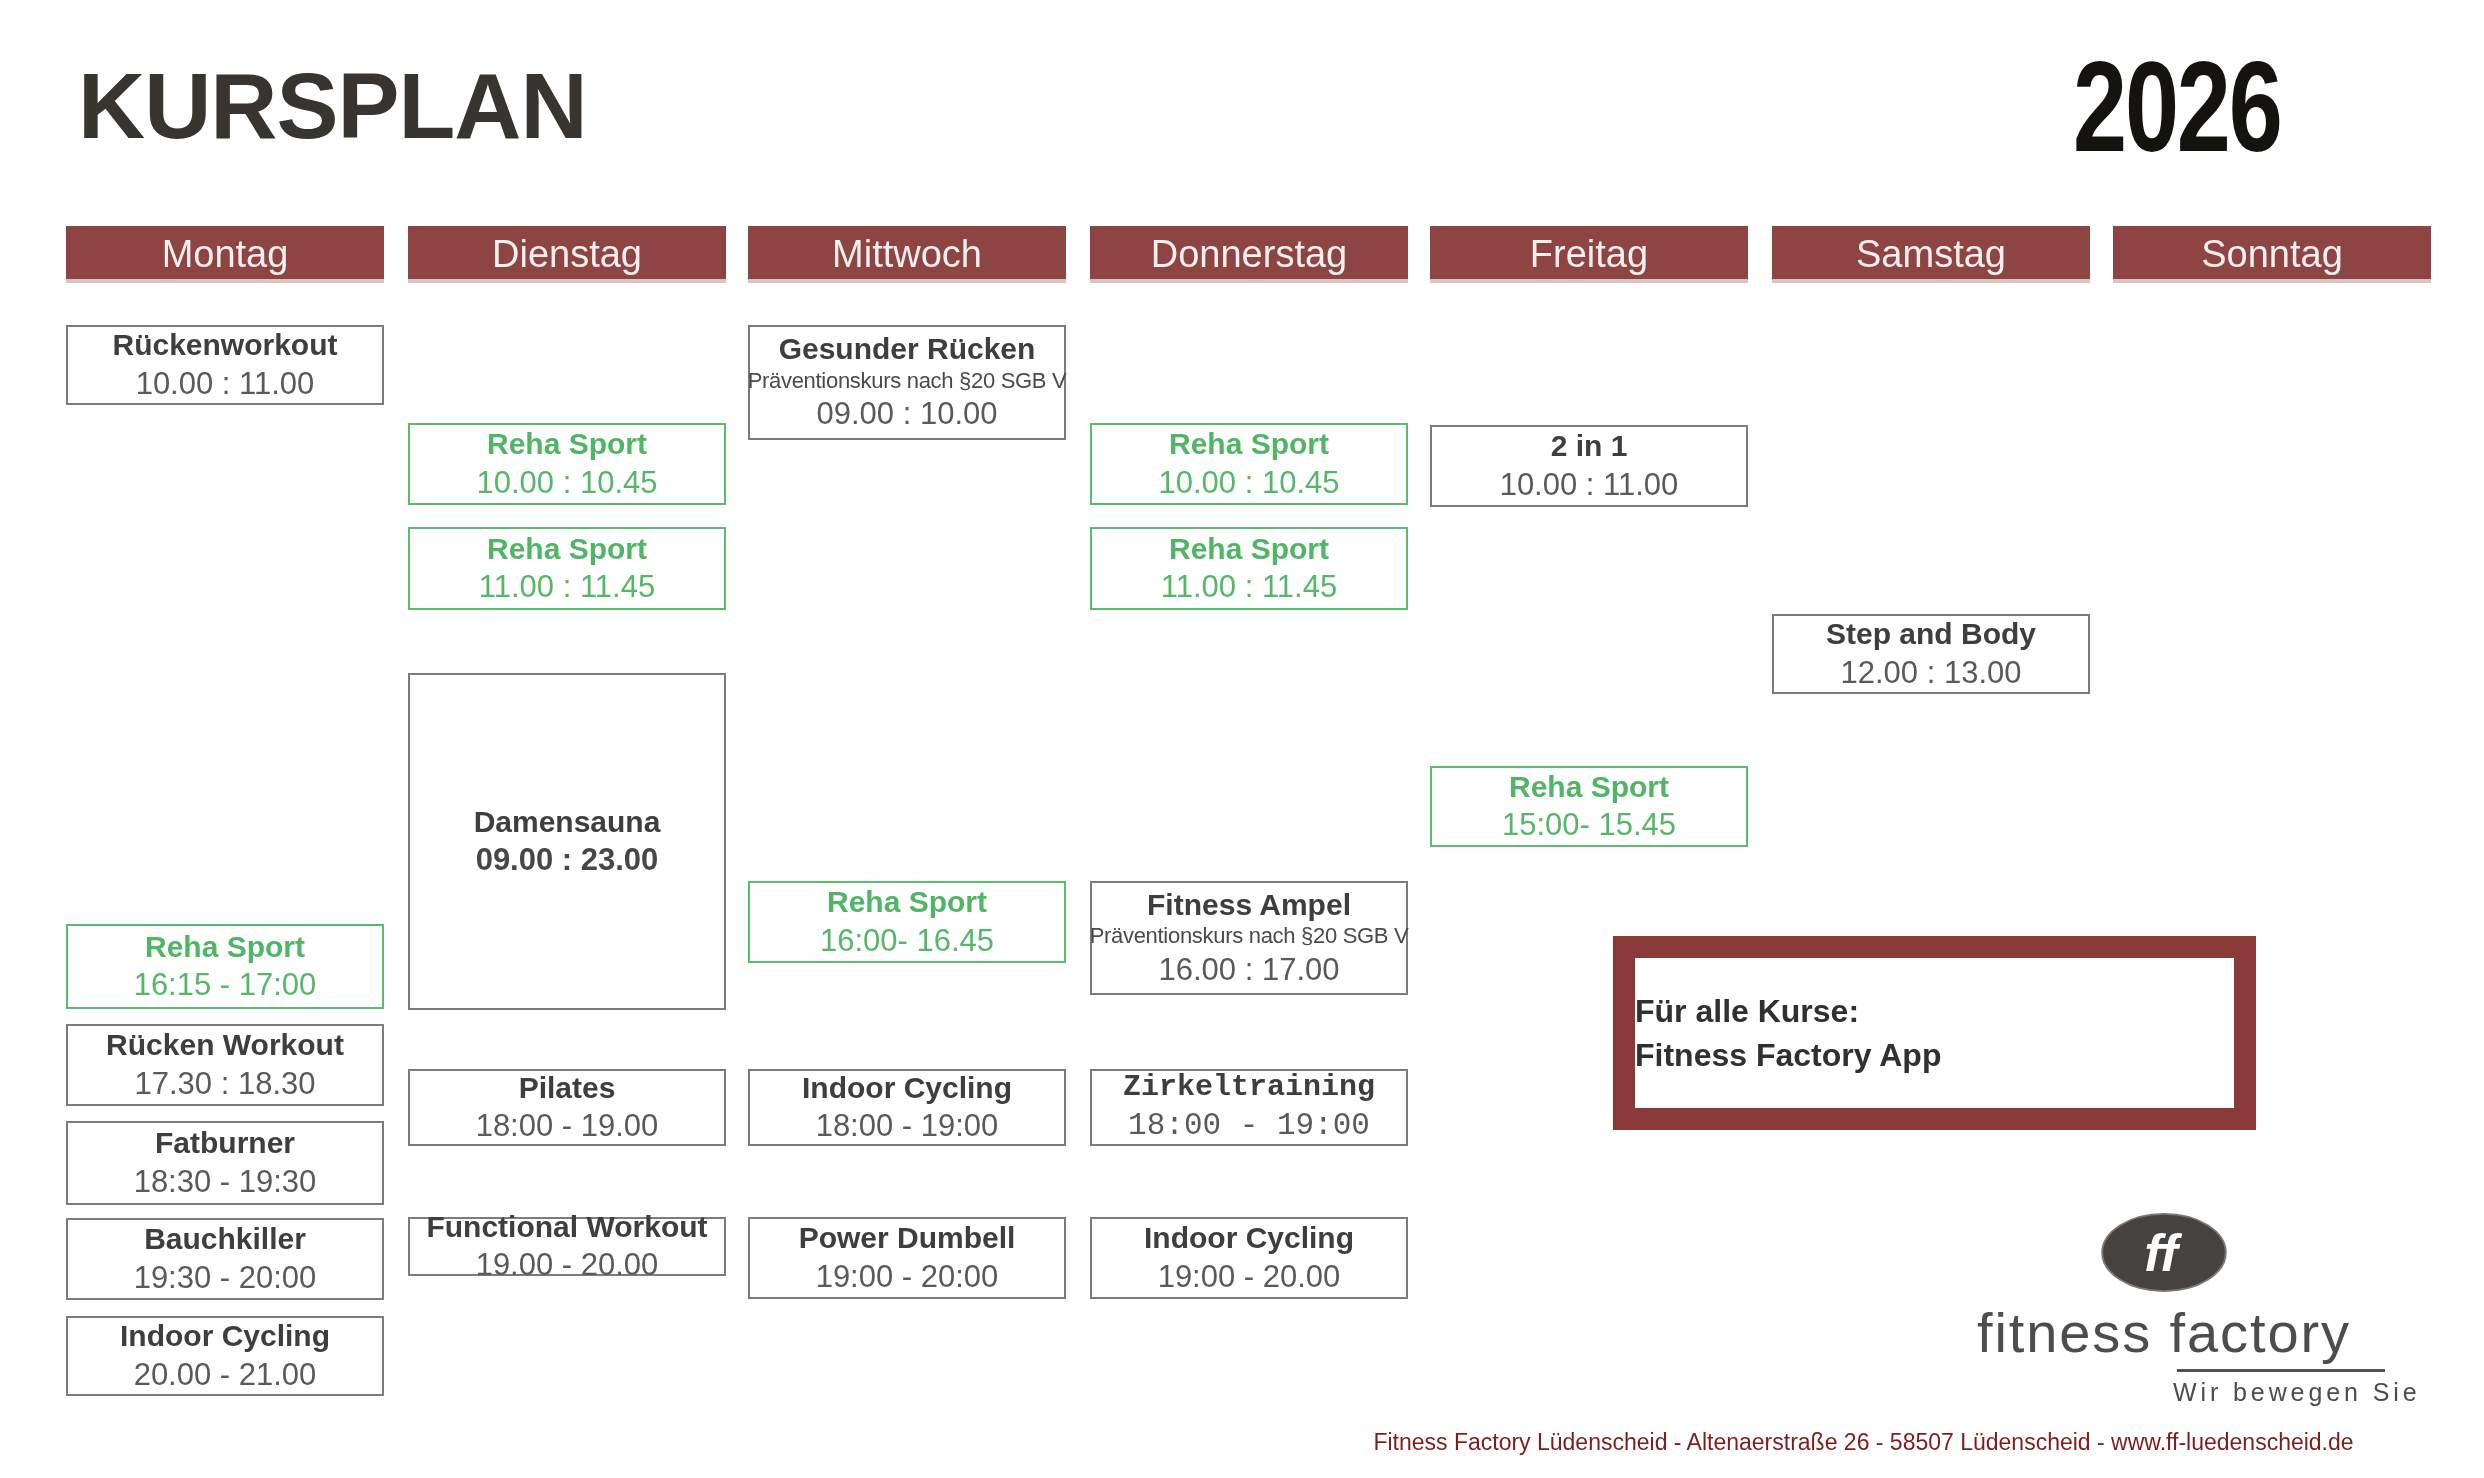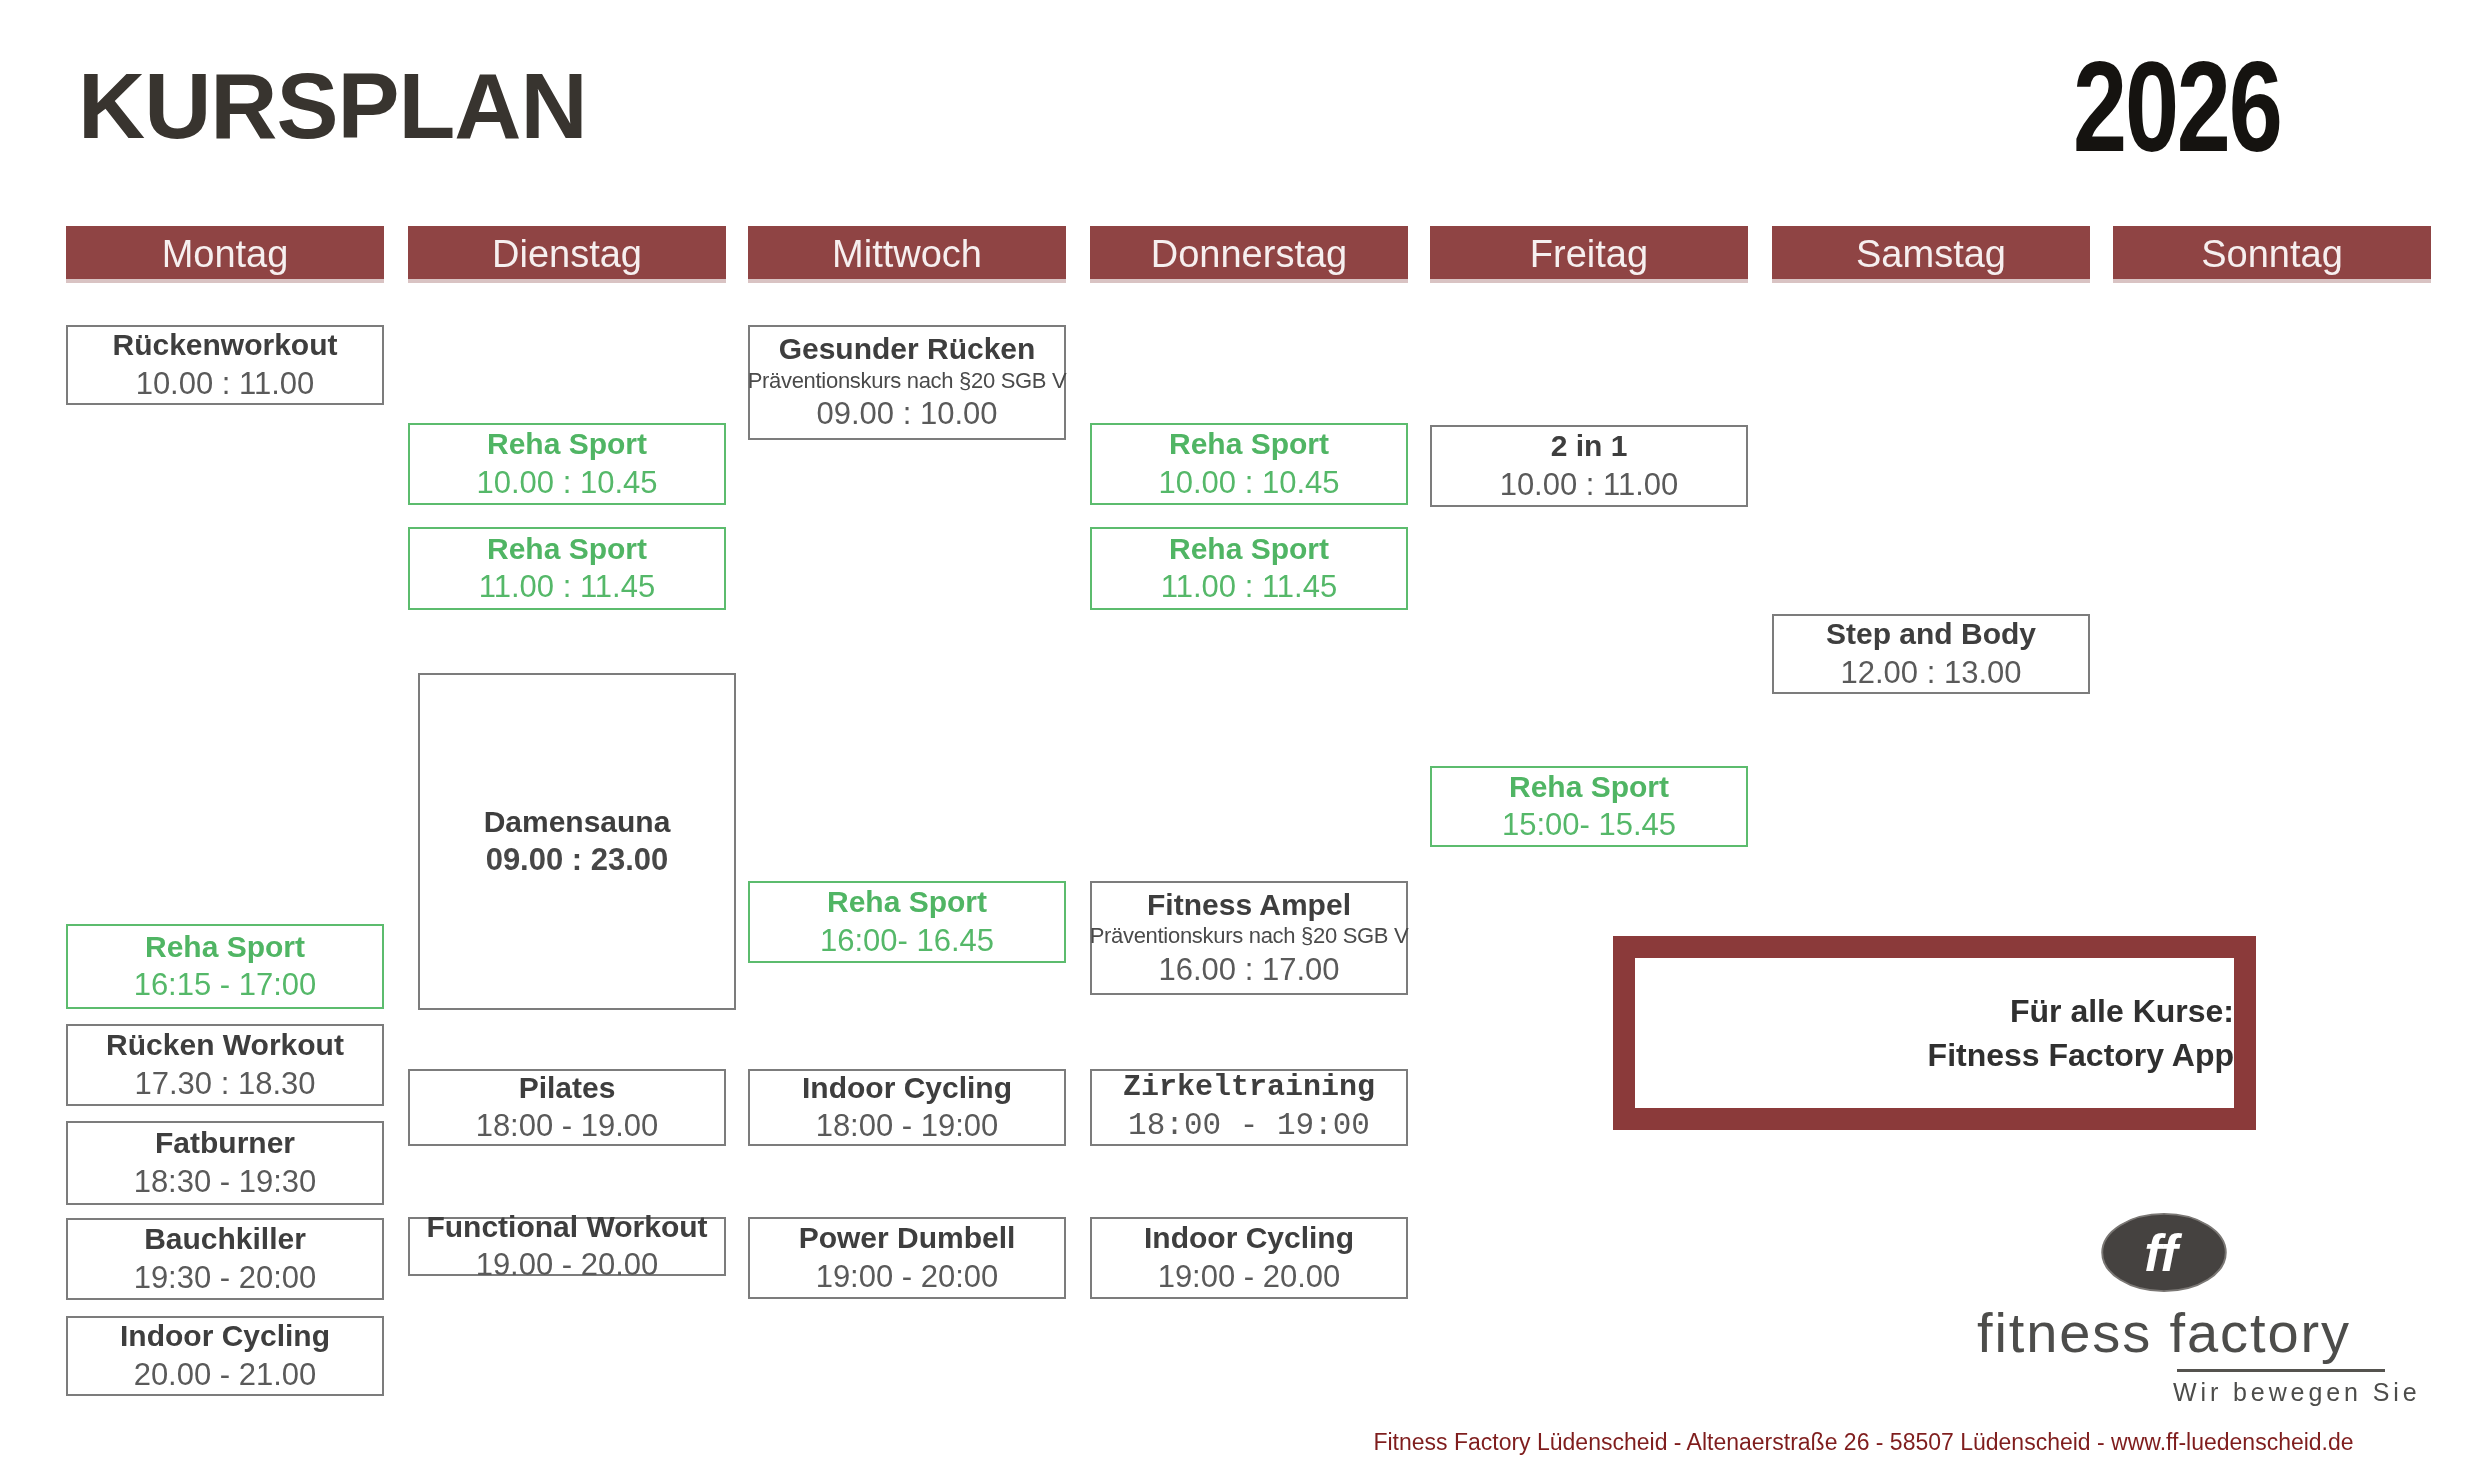--- a/index.html
+++ b/index.html
@@ -99,21 +99,21 @@
     background: #8b3a3a;
     box-sizing: border-box;
     padding: 22px;
   }
   .notice-inner {
     width: 100%; height: 100%;
     background: #ffffff;
     display: flex;
     flex-direction: column;
     justify-content: center;
-    align-items: flex-end;
+    align-items: flex-start;
     text-align: center;
     font-size: 32px;
     font-weight: bold;
     color: #303030;
     line-height: 1.38;
   }
   .logo {
     position: absolute;
     left: 1936px; top: 1211px;
     width: 456px;
@@ -194,21 +194,21 @@
       <div class="column" style="left: 408px;">
         <div class="day-header">Dienstag</div>
         <div class="card green" style="top: 197px; height: 82px;">
           <div class="course-title">Reha Sport</div>
           <div class="course-time">10.00 : 10.45</div>
         </div>
         <div class="card green" style="top: 301px; height: 83px;">
           <div class="course-title">Reha Sport</div>
           <div class="course-time">11.00 : 11.45</div>
         </div>
-        <div class="card" style="top: 447px; height: 337px; margin-left: 10px;">
+        <div class="card" style="top: 447px; height: 337px;">
           <div class="course-title">Damensauna</div>
           <div class="course-time bold">09.00 : 23.00</div>
         </div>
         <div class="card" style="top: 843px; height: 77px;">
           <div class="course-title">Pilates</div>
           <div class="course-time">18:00 - 19.00</div>
         </div>
         <div class="card" style="top: 991px; height: 59px;">
           <div class="course-title">Functional Workout</div>
           <div class="course-time">19.00 - 20.00</div>

